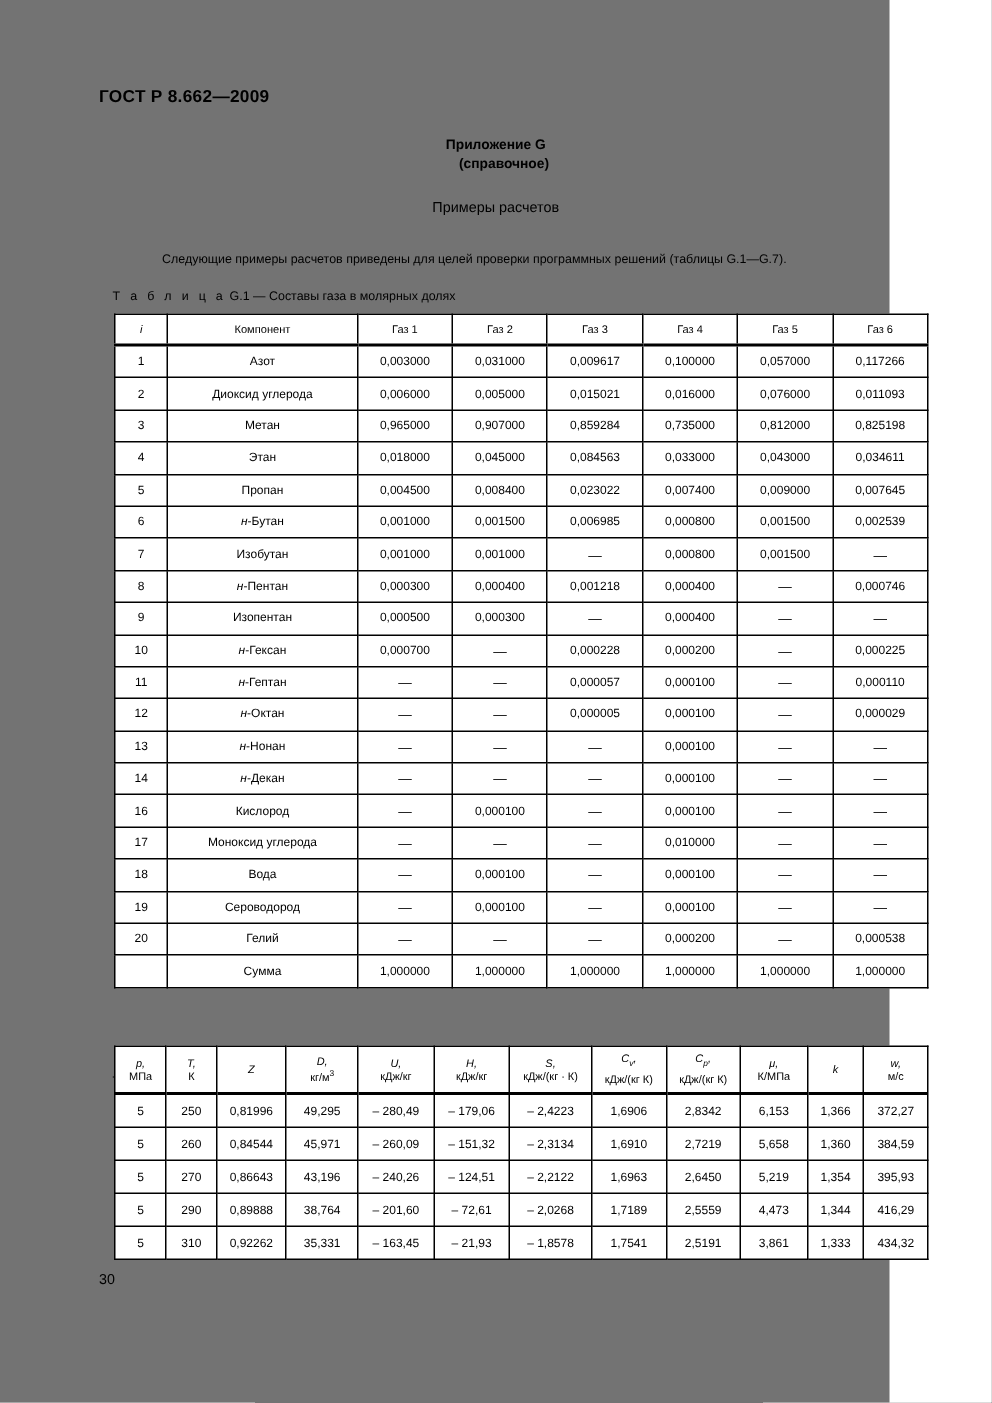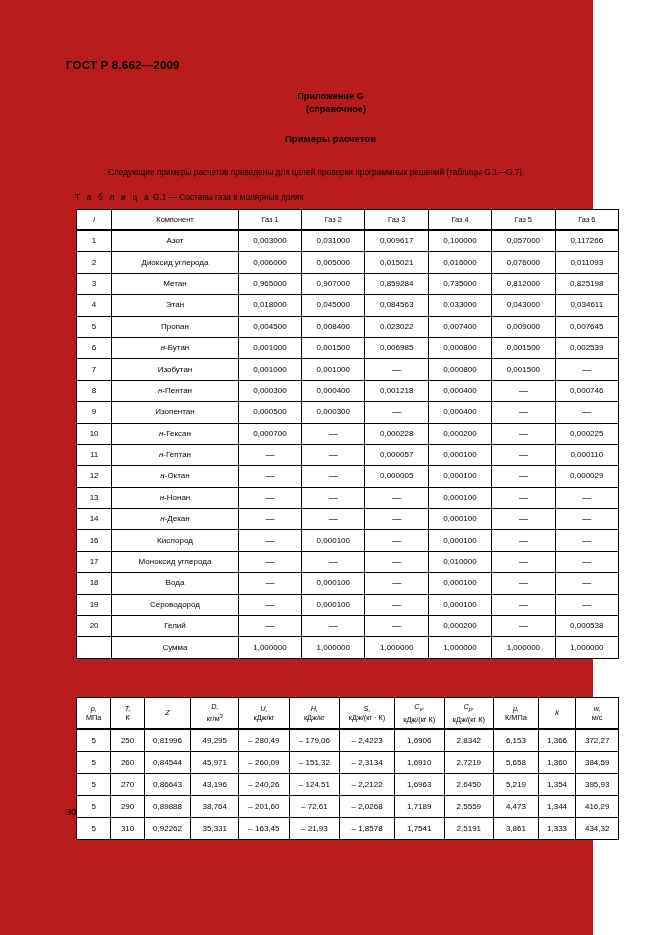--- a/index.html
+++ b/index.html
@@ -13,21 +13,21 @@
     font-family: "Liberation Sans", sans-serif;
     color: #000000;
     position: relative;
     overflow: hidden;
   }
   .page {
     position: absolute;
     left: 0; top: 0;
     width: 593px;
     height: 935px;
-    background: #b91c1c;
+    background: #737373;
   }
 
   
   .doc-header {
     position: absolute;
     left: 66px;
     top: 59px;
     font-size: 11.5px;
     font-weight: bold;
     letter-spacing: 0.2px;
@@ -45,21 +45,21 @@
   }
   .annex-block .line2 { letter-spacing: 0px; padding-left: 11px; }
 
   .section-title {
     position: absolute;
     left: 0;
     top: 133px;
     width: 661px;
     text-align: center;
     font-size: 9.6px;
-    font-weight: bold;
+    font-weight: normal;
   }
 
   .intro-par {
     position: absolute;
     left: 75px;
     top: 166px;
     width: 545px;
     font-size: 8.3px;
     text-indent: 33px;
     line-height: 12px;
@@ -158,21 +158,21 @@
   #table-g2 .w-s   { width: 58px; }
   #table-g2 .w-cv  { width: 52px; }
   #table-g2 .w-cp  { width: 52px; }
   #table-g2 .w-mu  { width: 47px; }
   #table-g2 .w-k   { width: 39px; }
   #table-g2 .w-w   { width: 44px; }
 
   .page-number {
     position: absolute;
     left: 66px;
-    top: 806px;
+    top: 848px;
     font-size: 9.5px;
   }
 </style>
 </head>
 <body>
 
 <div class="page">
 
   <div class="doc-header">ГОСТ Р 8.662—2009</div>
 

